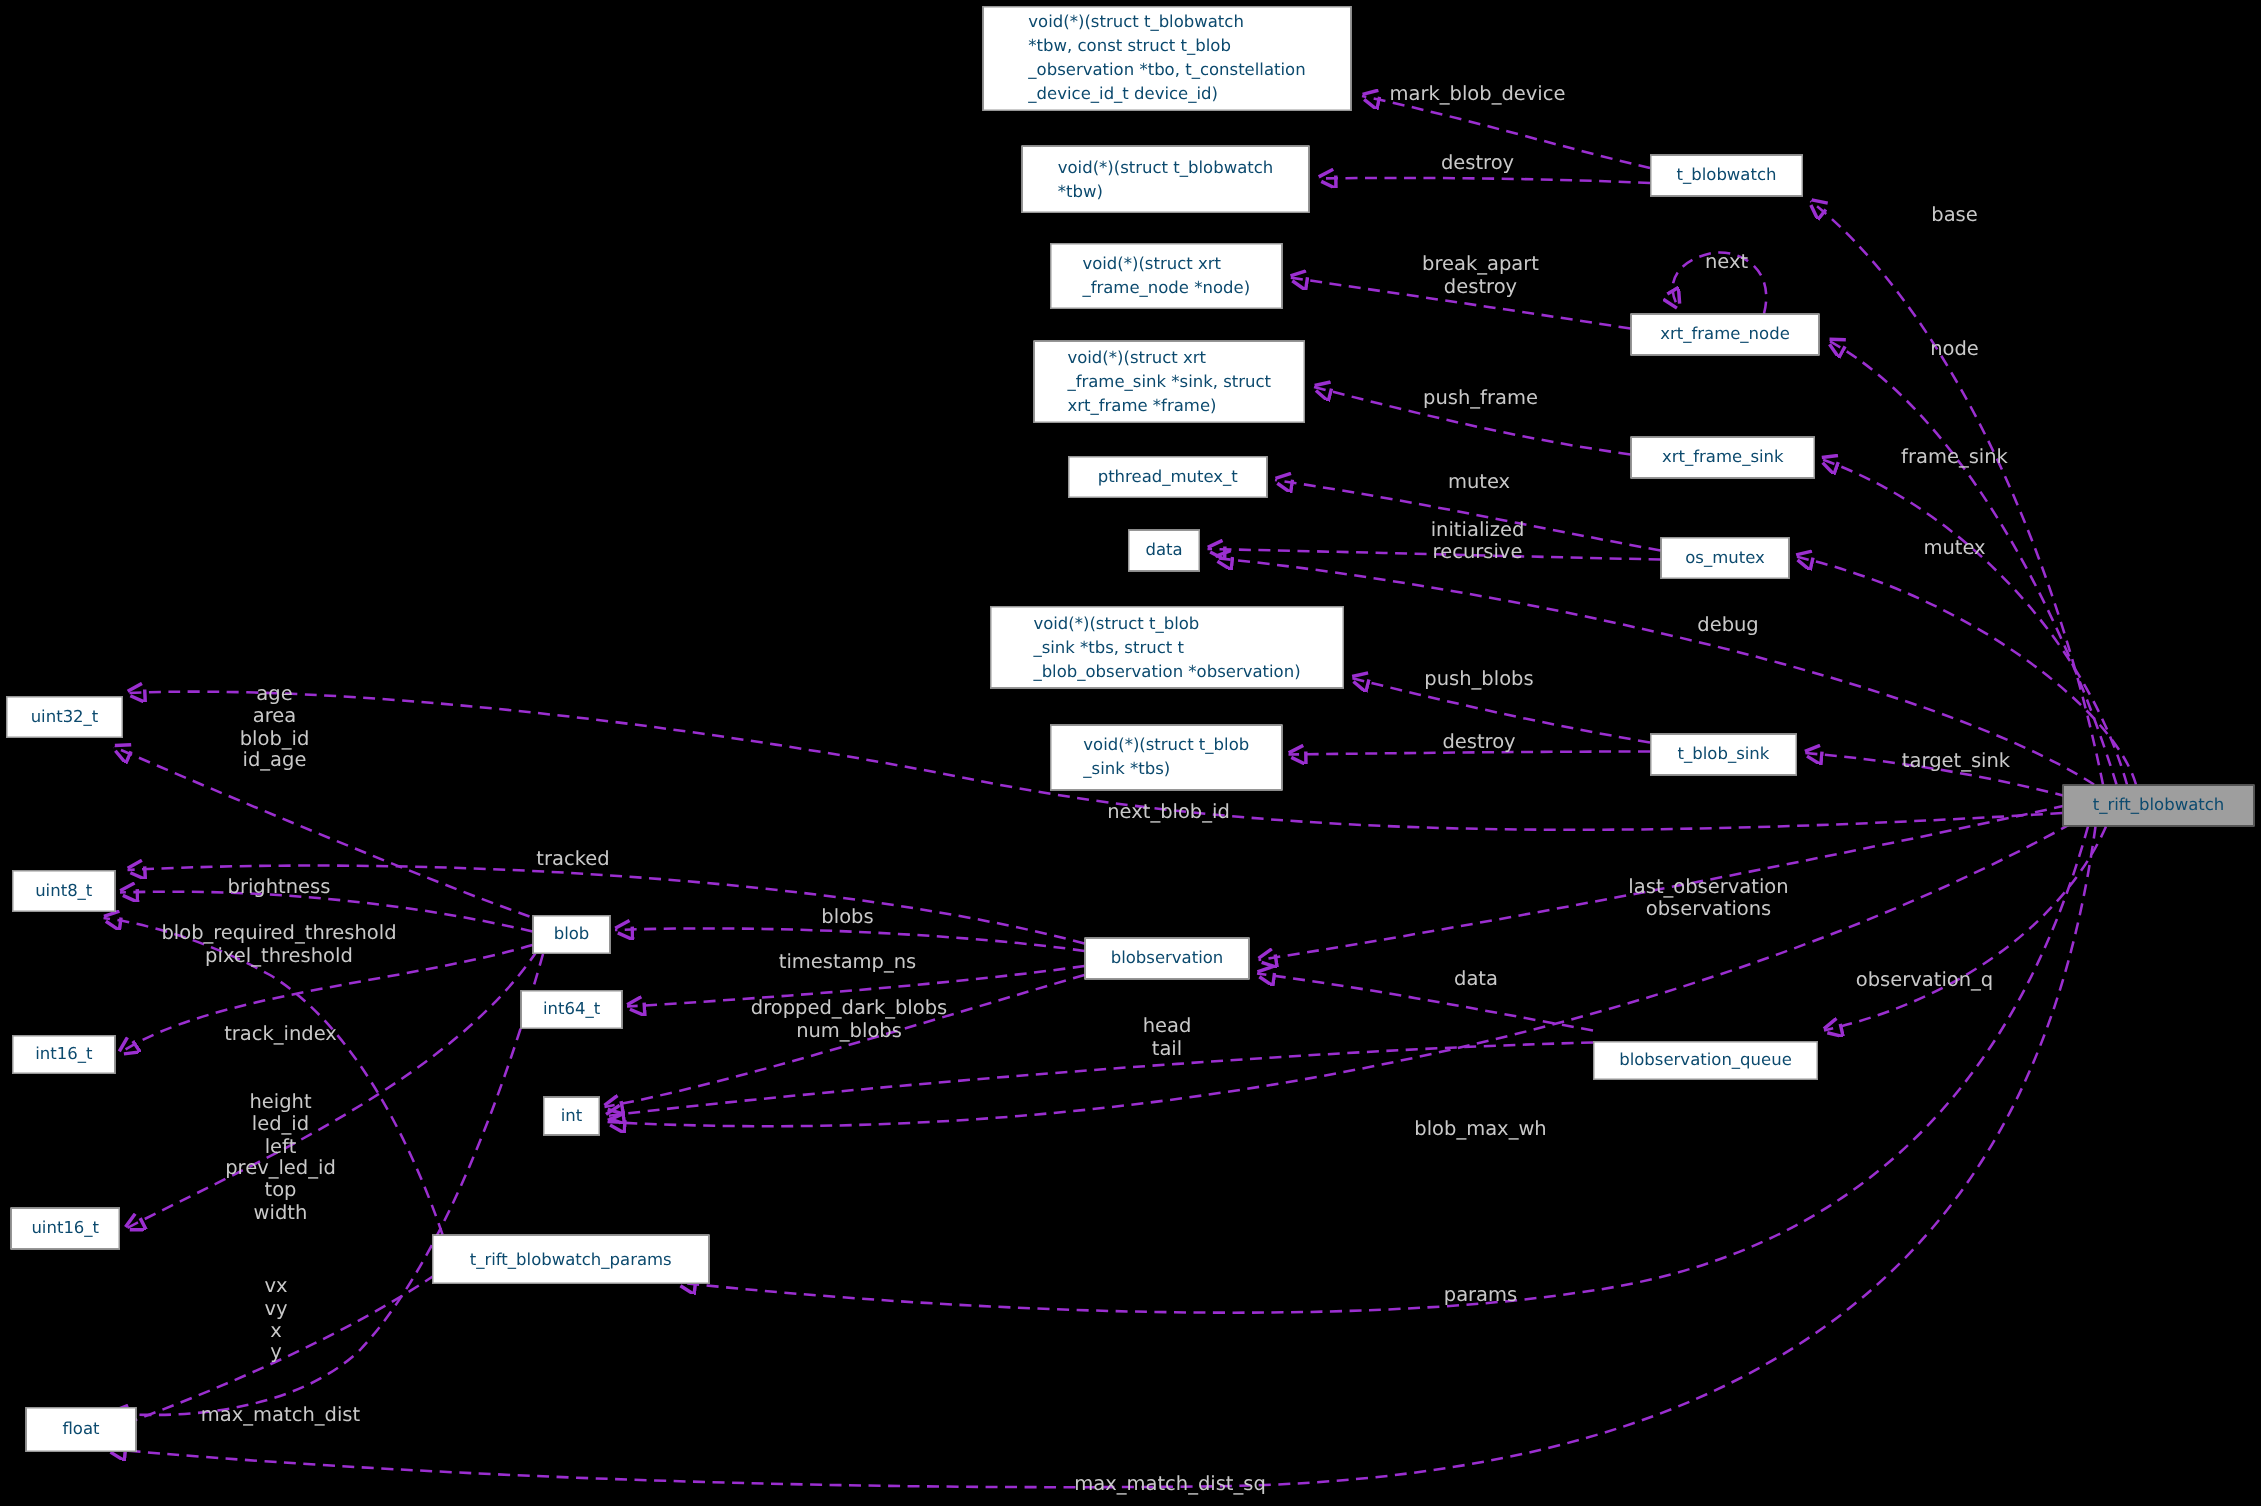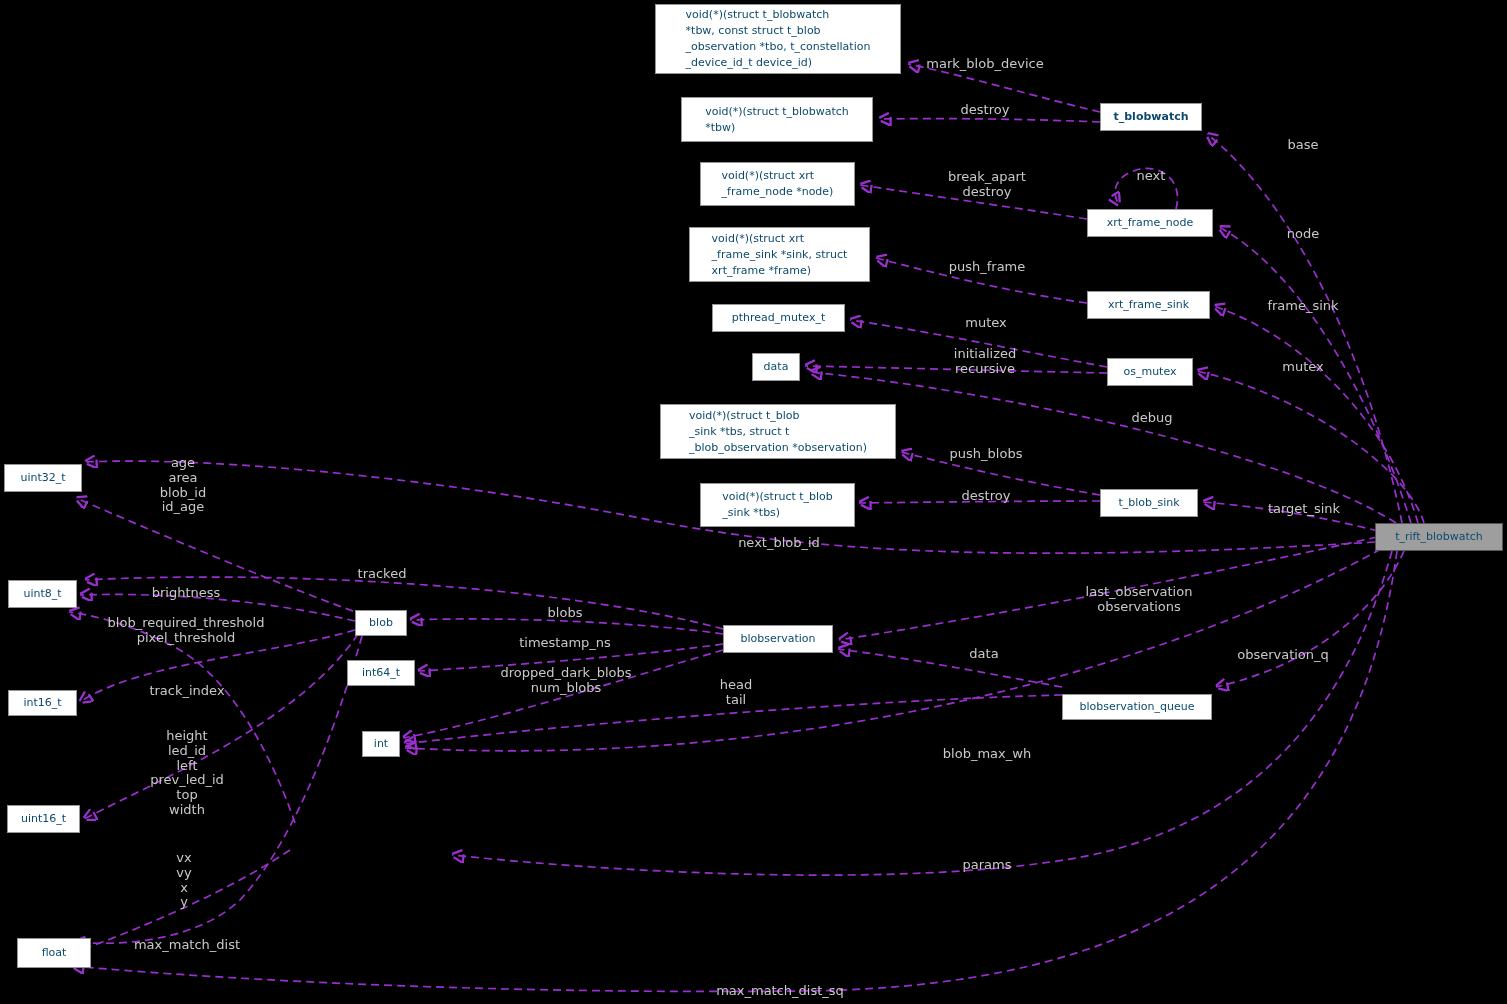--- a/index.html
+++ b/index.html
@@ -81,35 +81,36 @@
   <div class="node" style="left:689px;top:227px;width:181px;height:55px;">void(*)(struct xrt
 _frame_sink *sink, struct
 xrt_frame *frame)</div>
   <div class="node" style="left:712px;top:304px;width:133px;height:28px;">pthread_mutex_t</div>
   <div class="node" style="left:752px;top:353px;width:48px;height:28px;">data</div>
   <div class="node" style="left:660px;top:404px;width:236px;height:55px;">void(*)(struct t_blob
 _sink *tbs, struct t
 _blob_observation *observation)</div>
   <div class="node" style="left:700px;top:483px;width:155px;height:44px;">void(*)(struct t_blob
 _sink *tbs)</div>
-  <div class="node" style="left:1100px;top:103px;width:102px;height:28px;font-weight:bold;">t_blobwatch</div>
+  <div class="node" style="left:1100px;top:103px;width:102px;height:28px;">t_blobwatch</div>
   <div class="node" style="left:1087px;top:209px;width:126px;height:28px;">xrt_frame_node</div>
   <div class="node" style="left:1087px;top:291px;width:123px;height:28px;">xrt_frame_sink</div>
   <div class="node" style="left:1107px;top:358px;width:86px;height:28px;">os_mutex</div>
   <div class="node" style="left:1100px;top:489px;width:98px;height:28px;">t_blob_sink</div>
   <div class="node main" style="left:1375px;top:523px;width:128px;height:28px;">t_rift_blobwatch</div>
   <div class="node" style="left:4px;top:464px;width:78px;height:28px;">uint32_t</div>
   <div class="node" style="left:8px;top:580px;width:69px;height:28px;">uint8_t</div>
   <div class="node" style="left:355px;top:610px;width:52px;height:26px;">blob</div>
   <div class="node" style="left:723px;top:625px;width:110px;height:28px;">blobservation</div>
   <div class="node" style="left:347px;top:660px;width:68px;height:26px;">int64_t</div>
   <div class="node" style="left:362px;top:731px;width:38px;height:26px;">int</div>
   <div class="node" style="left:1062px;top:678px;width:150px;height:26px;margin-top:16px;">blobservation_queue</div>
   <div class="node" style="left:8px;top:690px;width:69px;height:26px;">int16_t</div>
   <div class="node" style="left:7px;top:805px;width:73px;height:28px;">uint16_t</div>
+  <div class="node" style="left:288px;top:823px;width:185px;height:33px;">t_rift_blobwatch_params</div>
   <div class="node" style="left:17px;top:938px;width:74px;height:30px;">float</div>
 
   <div class="elabel" style="left:985px;top:64px;">mark_blob_device</div>
   <div class="elabel" style="left:985px;top:110px;">destroy</div>
   <div class="elabel" style="left:1303px;top:145px;">base</div>
   <div class="elabel" style="left:1151px;top:176px;">next</div>
   <div class="elabel" style="left:987px;top:185px;">break_apart
 destroy</div>
   <div class="elabel" style="left:1303px;top:234px;">node</div>
   <div class="elabel" style="left:987px;top:267px;">push_frame</div>
@@ -132,21 +133,21 @@
   <div class="elabel" style="left:186px;top:631px;">blob_required_threshold
 pixel_threshold</div>
   <div class="elabel" style="left:1139px;top:600px;">last_observation
 observations</div>
   <div class="elabel" style="left:565px;top:613px;">blobs</div>
   <div class="elabel" style="left:565px;top:643px;">timestamp_ns</div>
   <div class="elabel" style="left:984px;top:654px;">data</div>
   <div class="elabel" style="left:1283px;top:655px;">observation_q</div>
   <div class="elabel" style="left:566px;top:681px;">dropped_dark_blobs
 num_blobs</div>
-  <div class="elabel" style="left:736px;top:693px;">head
+  <div class="elabel" style="left:778px;top:693px;">head
 tail</div>
   <div class="elabel" style="left:187px;top:691px;">track_index</div>
   <div class="elabel" style="left:187px;top:773px;">height
 led_id
 left
 prev_led_id
 top
 width</div>
   <div class="elabel" style="left:987px;top:754px;">blob_max_wh</div>
   <div class="elabel" style="left:184px;top:881px;">vx

